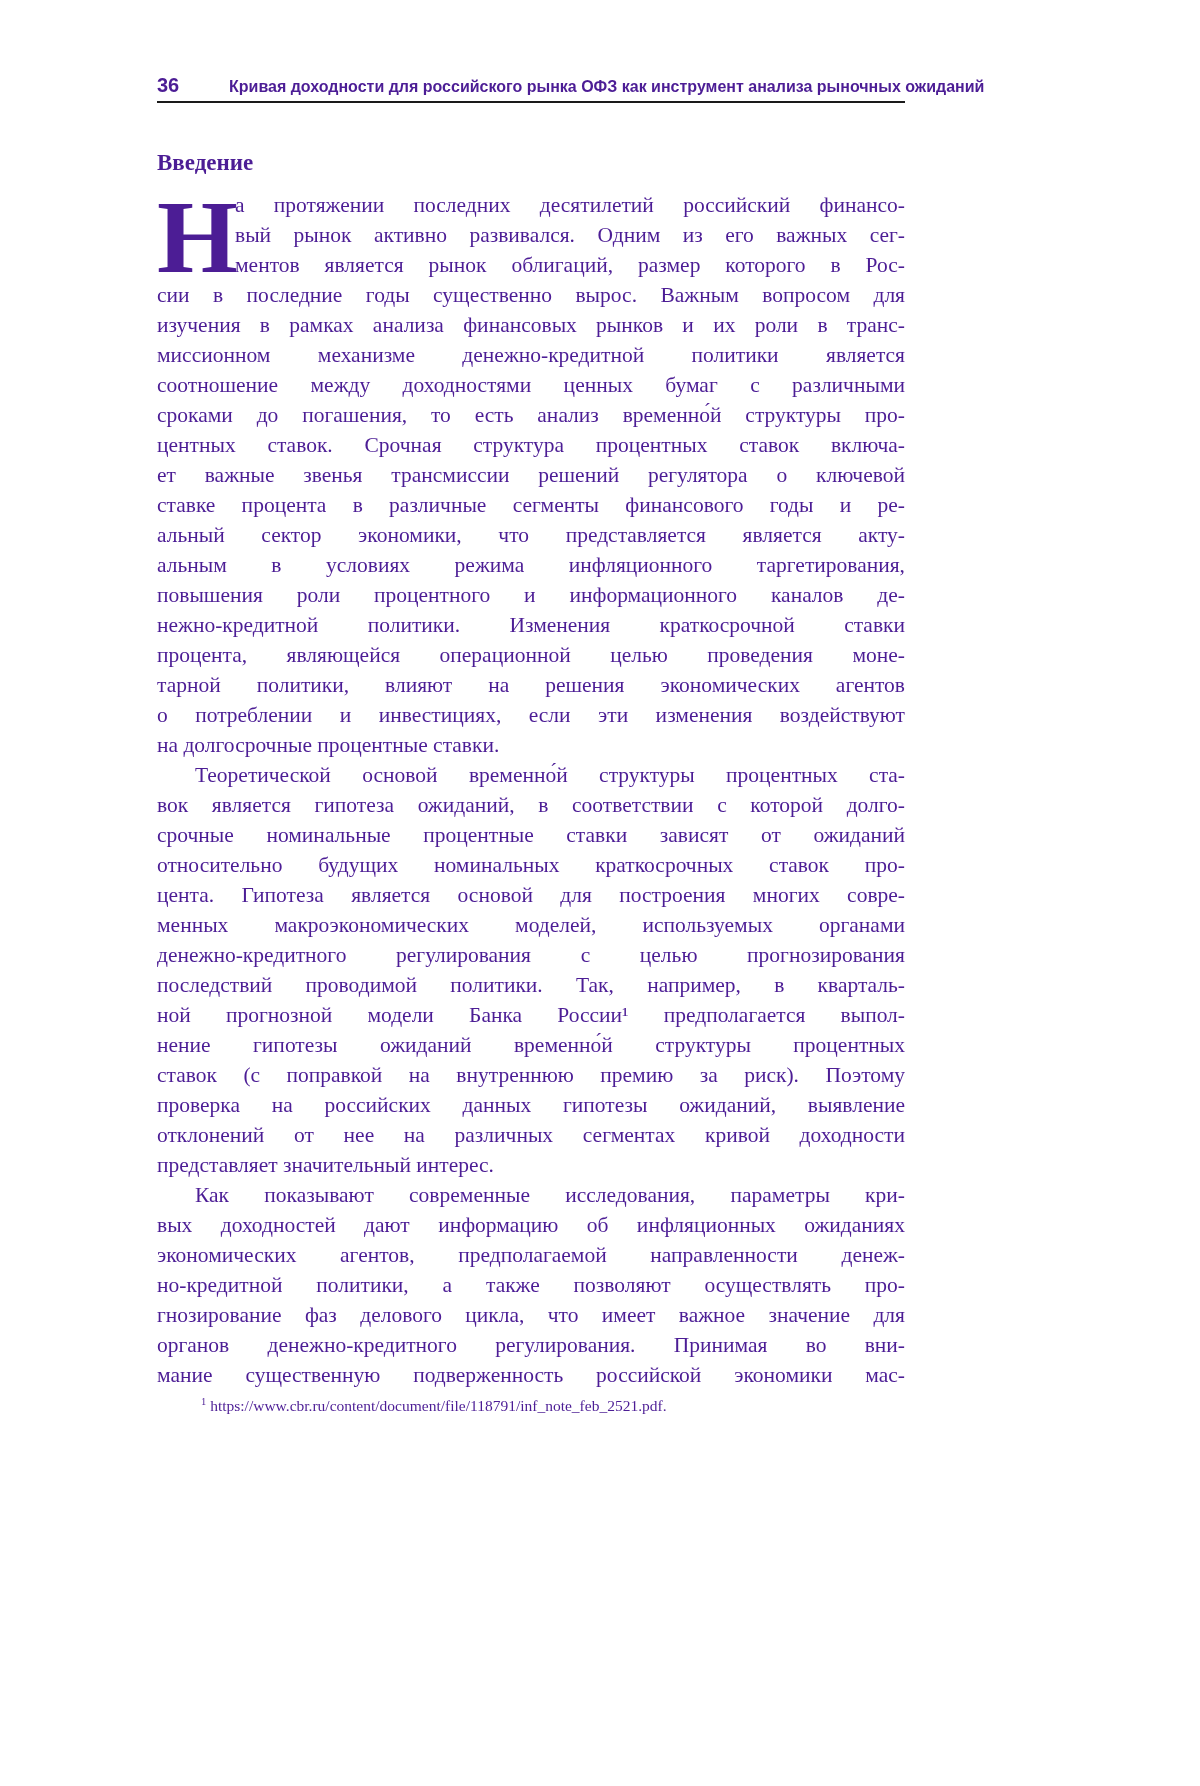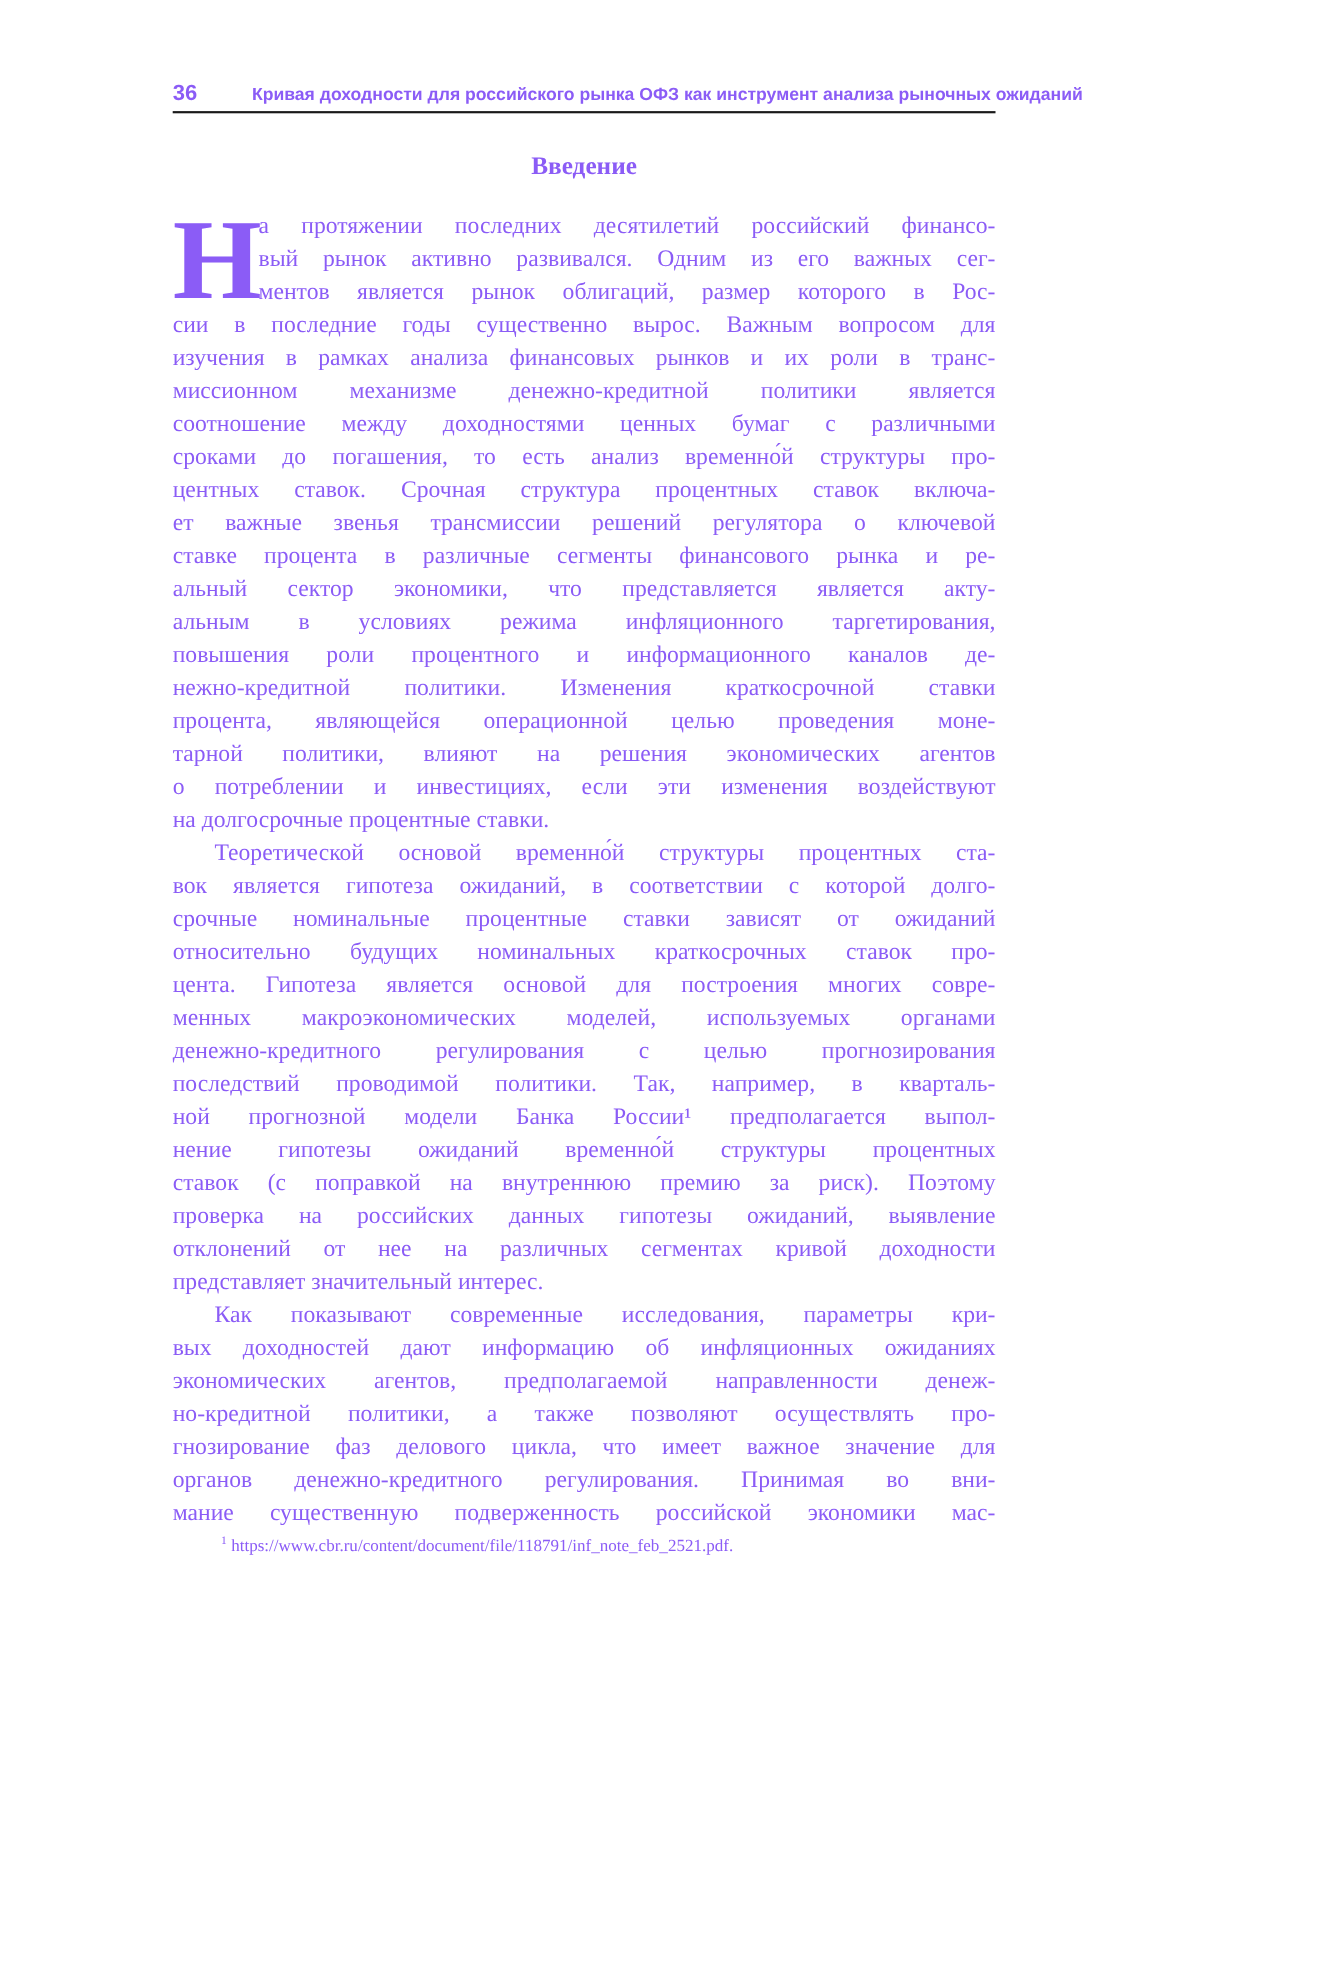--- a/index.html
+++ b/index.html
@@ -5,21 +5,21 @@
   html, body {
     margin: 0;
     padding: 0;
     background: #ffffff;
   }
   .page {
     position: relative;
     width: 1200px;
     height: 1786px;
     background: #ffffff;
-    color: #8b5cf6;
+    color: #4c1d95;
     font-family: "Liberation Serif", "DejaVu Serif", serif;
     overflow: hidden;
   }
   .running-header {
     position: absolute;
     left: 157px;
     top: 74px;
     width: 748px;
     display: flex;
     align-items: baseline;
@@ -42,23 +42,23 @@
     position: absolute;
     left: 157px;
     top: 101px;
     width: 748px;
     height: 2px;
     background: #1a1a1a;
   }
   .section-title {
     position: absolute;
     left: 157px;
-    top: 138px;
+    top: 150px;
     width: 748px;
-    text-align: center;
+    text-align: left;
     font-weight: 700;
     font-size: 23px;
   }
   .body-text {
     position: absolute;
     left: 157px;
     top: 190px;
     width: 748px;
     font-size: 21.5px;
     line-height: 30px;
@@ -121,21 +121,21 @@
         <div class="line">а протяжении последних десятилетий российский финансо-</div>
         <div class="line">вый рынок активно развивался. Одним из его важных сег-</div>
         <div class="line">ментов является рынок облигаций, размер которого в Рос-</div>
         <div class="line">сии в последние годы существенно вырос. Важным вопросом для</div>
         <div class="line">изучения в рамках анализа финансовых рынков и их роли в транс-</div>
         <div class="line">миссионном механизме денежно-кредитной политики является</div>
         <div class="line">соотношение между доходностями ценных бумаг с различными</div>
         <div class="line">сроками до погашения, то есть анализ временно́й структуры про-</div>
         <div class="line">центных ставок. Срочная структура процентных ставок включа-</div>
         <div class="line">ет важные звенья трансмиссии решений регулятора о ключевой</div>
-        <div class="line">ставке процента в различные сегменты финансового рынка и ре-</div>
+        <div class="line">ставке процента в различные сегменты финансового годы и ре-</div>
         <div class="line">альный сектор экономики, что представляется является акту-</div>
         <div class="line">альным в условиях режима инфляционного таргетирования,</div>
         <div class="line">повышения роли процентного и информационного каналов де-</div>
         <div class="line">нежно-кредитной политики. Изменения краткосрочной ставки</div>
         <div class="line">процента, являющейся операционной целью проведения моне-</div>
         <div class="line">тарной политики, влияют на решения экономических агентов</div>
         <div class="line">о потреблении и инвестициях, если эти изменения воздействуют</div>
         <div class="line endpara">на долгосрочные процентные ставки.</div>
       </div>
       <div class="paragraph">

